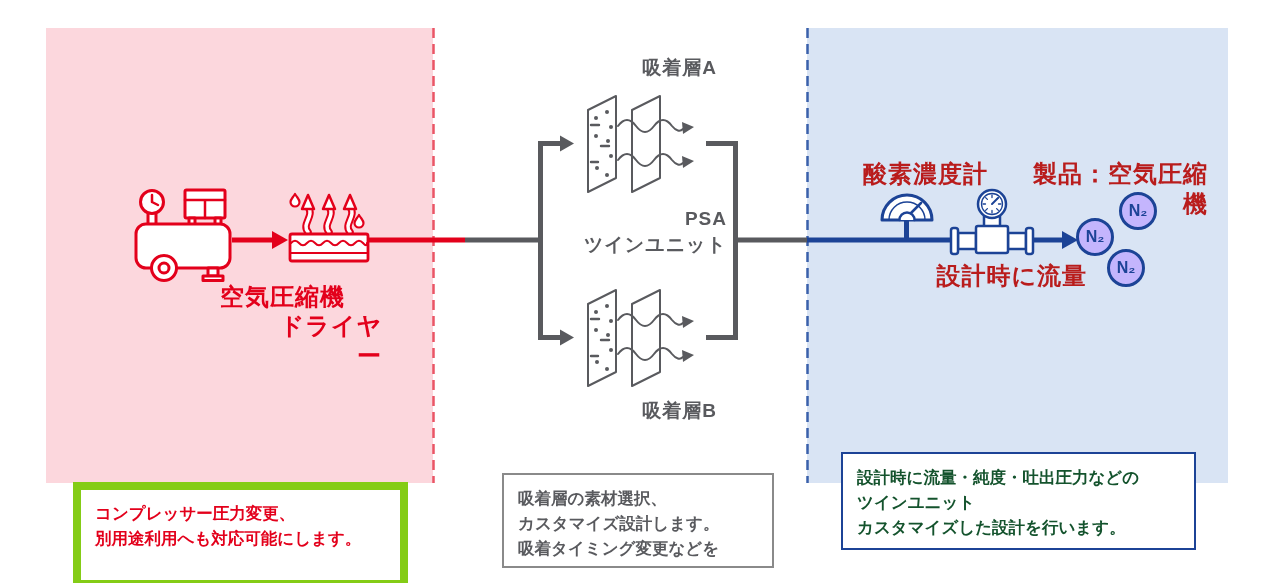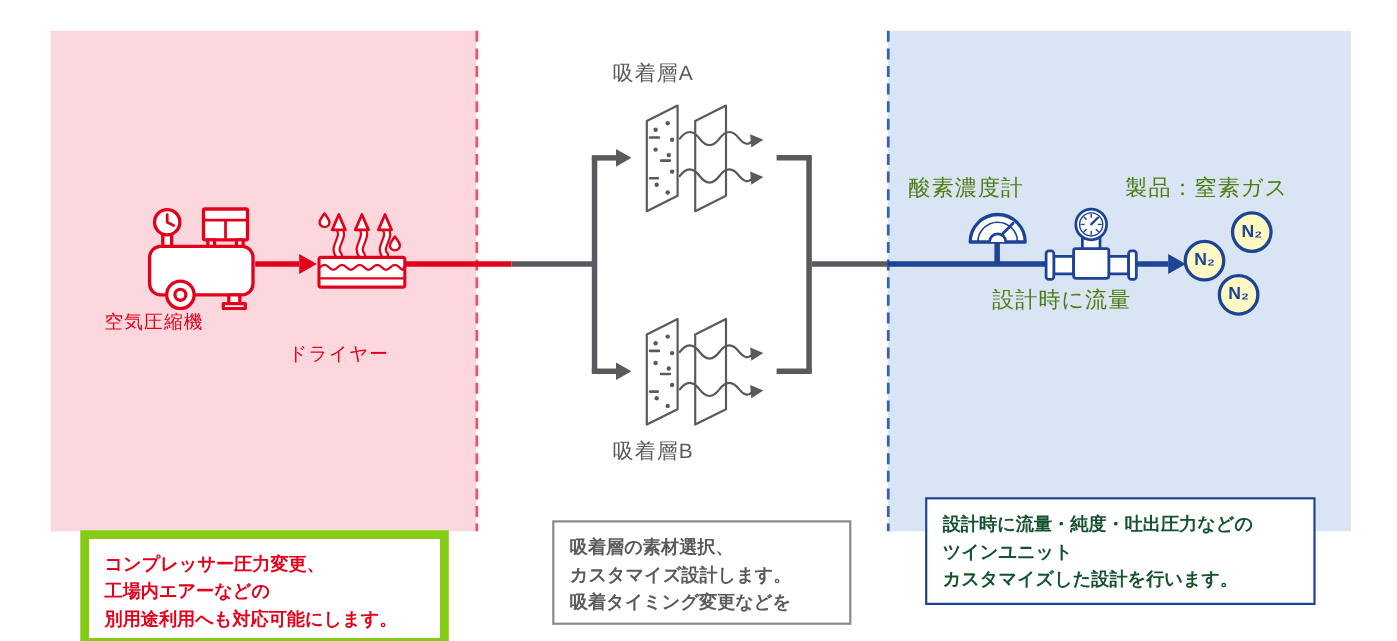--- a/index.html
+++ b/index.html
@@ -7,32 +7,32 @@
   body { font-family:"Liberation Sans","DejaVu Sans",sans-serif; }
   #canvas { position:relative; width:1270px; height:583px; background:#fff; overflow:hidden; }
 
   .panel { position:absolute; top:28px; height:455px; }
   .panel-pink { left:46px; width:387px; background:#fcd7dd; }
   .panel-blue { left:807px; width:421px; background:#d9e4f4; }
 
   svg.overlay { position:absolute; left:0; top:0; width:1270px; height:583px; }
   svg.icon { position:absolute; }
 
-  .label { position:absolute; font-weight:normal; text-align:left; letter-spacing:1px; }
-  .label-red  { color:#e3001b; font-size:17px; line-height:1.25; }
+  .label { position:absolute; font-weight:bold; text-align:right; letter-spacing:1px; }
+  .label-red  { color:#e3001b; font-size:24px; line-height:1.25; }
   .label-gray { color:#595a5e; font-size:19px; line-height:1.35; }
-  .label-blue { color:#4d7c0f; font-size:20px; line-height:1.25; }
+  .label-blue { color:#b91c1c; font-size:24px; line-height:1.25; }
 
   .note-box { position:absolute; background:#fff; font-weight:bold; font-size:16.5px; line-height:1.5; padding:11px 14px; }
   .note-red  { left:73px;  top:482px; width:335px; height:106px; border:8px solid #84cc16; color:#e3001b; }
   .note-gray { left:502px; top:473px; width:272px; height:95px; border:2px solid #8a8a8a; color:#595a5e; }
   .note-blue { left:841px; top:452px; width:355px; height:98px; border:2px solid #1c4396; color:#14532d; }
 
   .n2 { position:absolute; width:38px; height:38px; border:3px solid #1c4396; border-radius:50%;
-        background:#fef9c3; color:#1c4396; font-weight:bold; font-size:16px;
+        background:#c4b5fd; color:#1c4396; font-weight:bold; font-size:16px;
         display:flex; align-items:center; justify-content:center; }
 </style>
 </head>
 <body>
 
 <div id="canvas">
 
   <div class="panel panel-pink"></div>
   <div class="panel panel-blue"></div>
 
@@ -192,29 +192,32 @@
   <div class="n2" style="left:1107px; top:249px;">
       <span>N₂</span>
     </div>
 
   <div class="label label-red" style="left:95px; top:282px; width:250px;">
     <div>空気圧縮機</div>
   </div>
   <div class="label label-red" style="left:262px; top:283px; width:120px;margin-top:28px;">ドライヤー</div>
 
   <div class="label label-gray" style="left:557px; top:55px; width:160px;">吸着層A</div>
+  <div class="label label-gray" style="left:547px; top:206px; width:180px;">
+    <div>PSA</div>
+    <div>ツインユニット</div>
+  </div>
   <div class="label label-gray" style="left:557px; top:398px; width:160px;">吸着層B</div>
 
   <div class="label label-blue" style="left:826px; top:159px; width:162px;">酸素濃度計</div>
   <div class="label label-blue" style="left:902px; top:261px; width:185px;">設計時に流量</div>
-  <div class="label label-blue" style="left:1023px; top:159px; width:185px;">製品：窒素ガス</div>
+  <div class="label label-blue" style="left:1023px; top:159px; width:185px;">製品：空気圧縮機</div>
 
   <div class="note-box note-red">
     <div>コンプレッサー圧力変更、</div>
-    <div>工場内エアーなどの</div>
     <div>別用途利用へも対応可能にします。</div>
   </div>
   <div class="note-box note-gray">
     <div>吸着層の素材選択、</div>
     <div>カスタマイズ設計します。</div>
     <div>吸着タイミング変更などを</div>
   </div>
   <div class="note-box note-blue">
     <div>設計時に流量・純度・吐出圧力などの</div>
     <div>ツインユニット</div>

